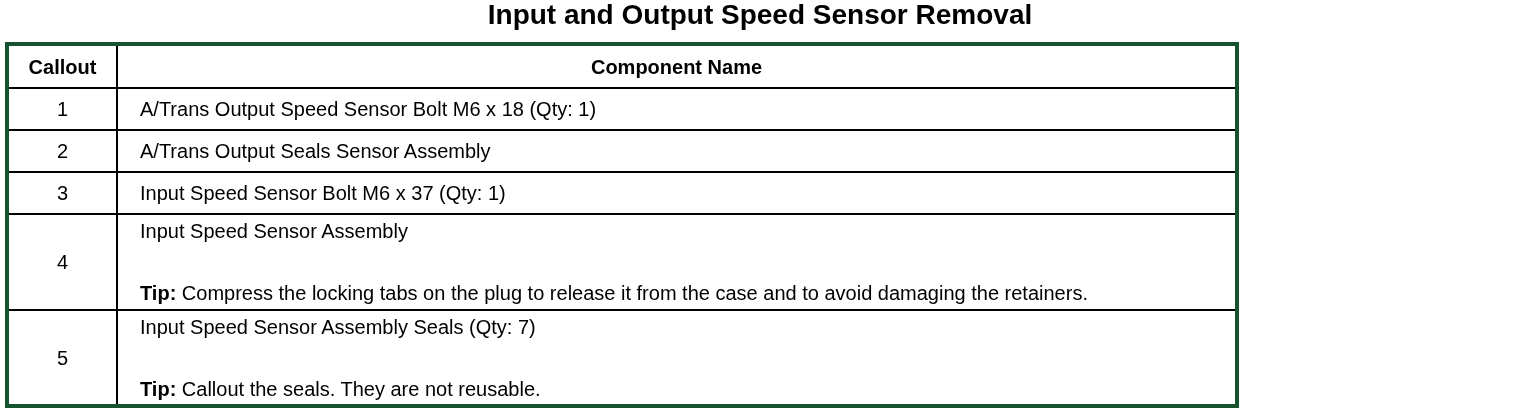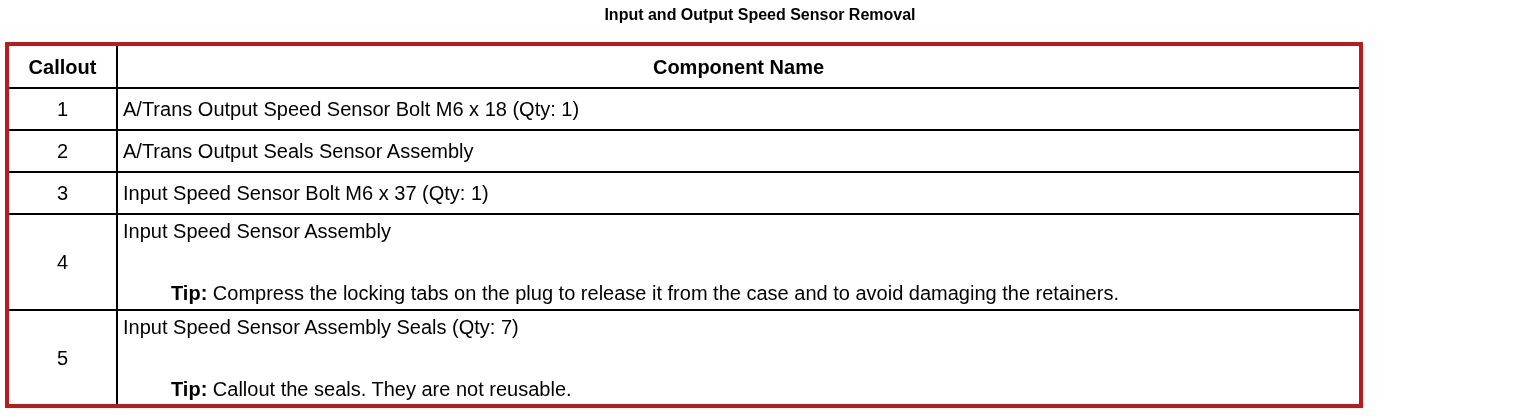--- a/index.html
+++ b/index.html
@@ -14,32 +14,32 @@
     width: 1520px;
     height: 416px;
     background: #ffffff;
     overflow: hidden;
   }
   .doc-title {
     margin: 0;
     padding-top: 3px;
     width: 100%;
     text-align: center;
-    font-size: 16px;
+    font-size: 28px;
     font-weight: bold;
     line-height: 24px;
     color: #000000;
   }
   table.component-table {
     position: absolute;
     left: 5px;
     top: 42px;
-    width: 1358px;
+    width: 1234px;
     border-collapse: collapse;
-    border: 4px solid #b91c1c;
+    border: 4px solid #14532d;
     table-layout: fixed;
     background: #ffffff;
   }
   col.col-callout { width: 110px; }
   th, td {
     border: 2px solid #000000;
     font-size: 20px;
     line-height: 22px;
     color: #000000;
     overflow: hidden;
@@ -53,24 +53,24 @@
     vertical-align: middle;
     padding: 0 4px;
   }
   td.callout-cell {
     text-align: center;
     vertical-align: middle;
   }
   td.name-cell {
     text-align: left;
     vertical-align: middle;
-    padding: 0 5px;
+    padding: 0 22px;
   }
   .name-line { line-height: 22px; }
-  .tip-line { line-height: 22px; margin-top: 40px; margin-left: 48px; }
+  .tip-line { line-height: 22px; margin-top: 40px; }
   .tip-label { font-weight: bold; }
 </style>
 </head>
 <body>
 
 <div class="page">
   <h1 class="doc-title">Input and Output Speed Sensor Removal</h1>
 
   <table class="component-table">
     <colgroup>

